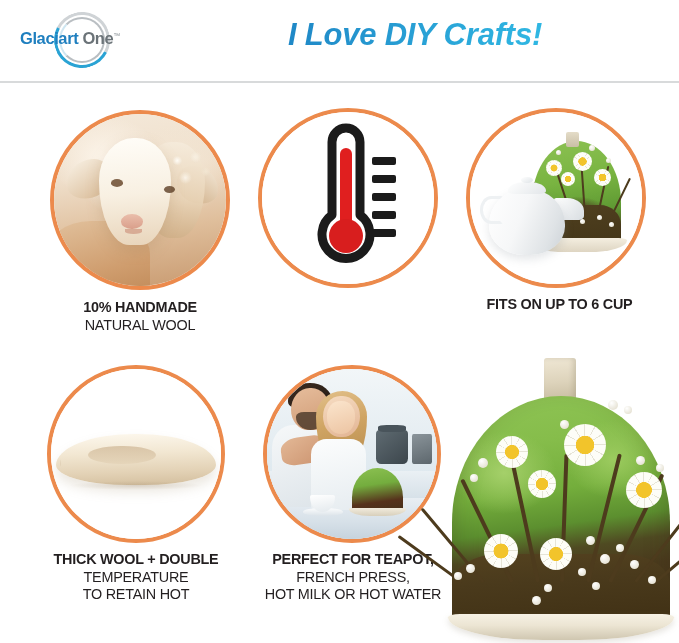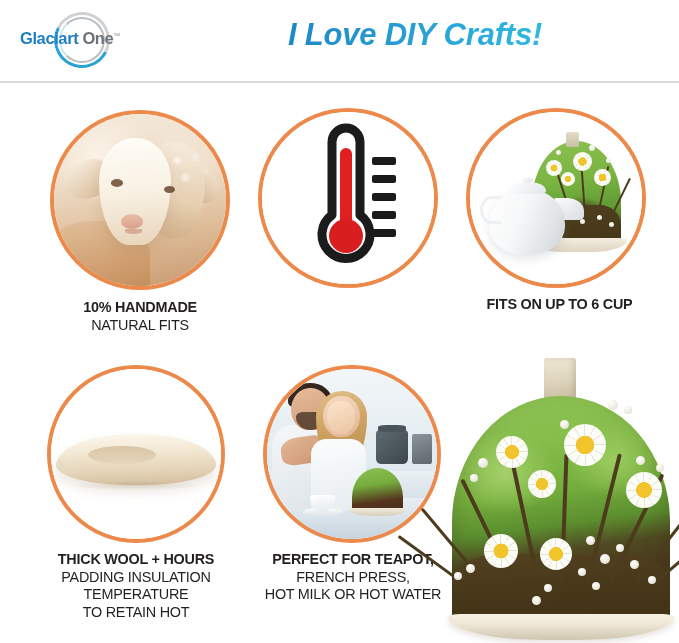--- a/index.html
+++ b/index.html
@@ -547,21 +547,21 @@
       <div class="goat-fluff"></div>
       <div class="goat-head"></div>
       <div class="goat-eye-l"></div>
       <div class="goat-eye-r"></div>
       <div class="goat-nose"></div>
       <div class="goat-mouth"></div>
     </div>
   </div>
   <div class="caption" style="left:20px;top:299px;width:240px;">
     <span class="cap-bold">10% HANDMADE</span>
-    <span class="cap-line">NATURAL FITS</span>
+    <span class="cap-line">NATURAL WOOL</span>
   </div>
 </div>
 
 <div class="feature" style="left:0;top:0;">
   <div class="circle" style="left:258px;top:108px;width:180px;height:180px;">
     <div class="art-thermo">
       <svg viewBox="0 0 180 180" width="180" height="180">
 
         <path d="M70 30 a14 14 0 0 1 28 0 L98 103 a24 24 0 1 1 -28 0 Z" fill="#ffffff" stroke="#1b1b1b" stroke-width="9" stroke-linejoin="round"></path>
 
@@ -624,22 +624,21 @@
 <div class="feature" style="left:0;top:0;">
   <div class="circle" style="left:47px;top:365px;width:178px;height:178px;">
     <div class="art-pad">
       <div class="pad-shape"></div>
       <div class="pad-ripples"></div>
       <div class="pad-fold"></div>
       <div class="pad-shadow"></div>
     </div>
   </div>
   <div class="caption" style="left:14px;top:551px;width:244px;">
-    <span class="cap-bold">THICK WOOL + HOURS</span>
-    <span class="cap-line">PADDING INSULATION</span>
+    <span class="cap-bold">THICK WOOL + DOUBLE</span>
     <span class="cap-line">TEMPERATURE</span>
     <span class="cap-line">TO RETAIN HOT</span>
   </div>
 </div>
 
 <div class="feature" style="left:0;top:0;">
   <div class="circle" style="left:263px;top:365px;width:178px;height:178px;">
     <div class="art-couple">
       <div class="kitchen-wall"></div>
       <div class="kitchen-counter"></div>

